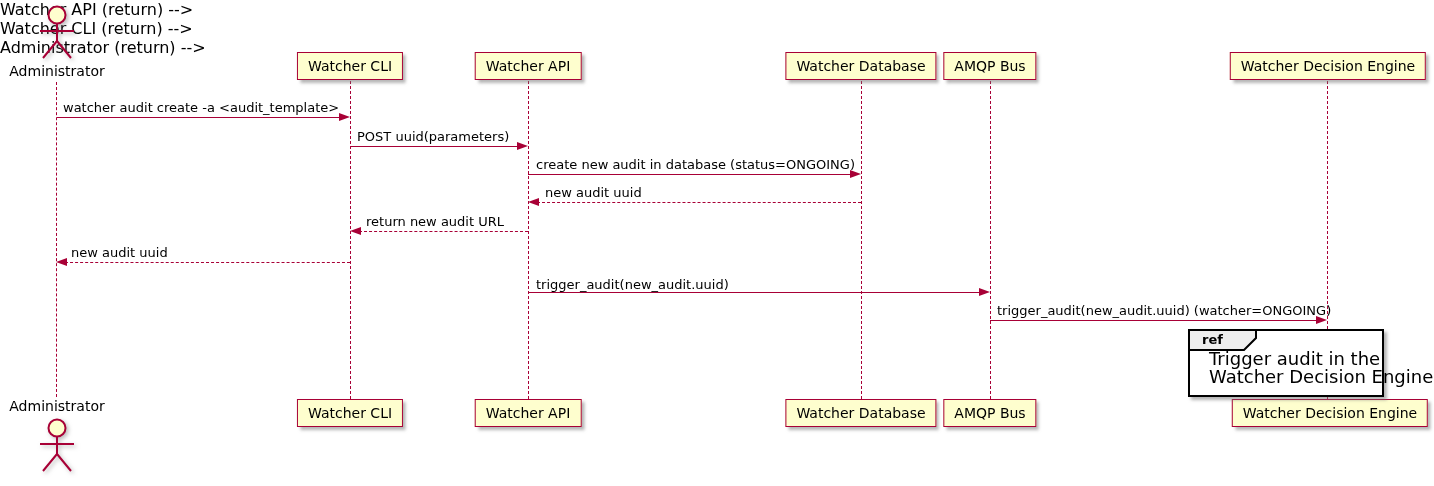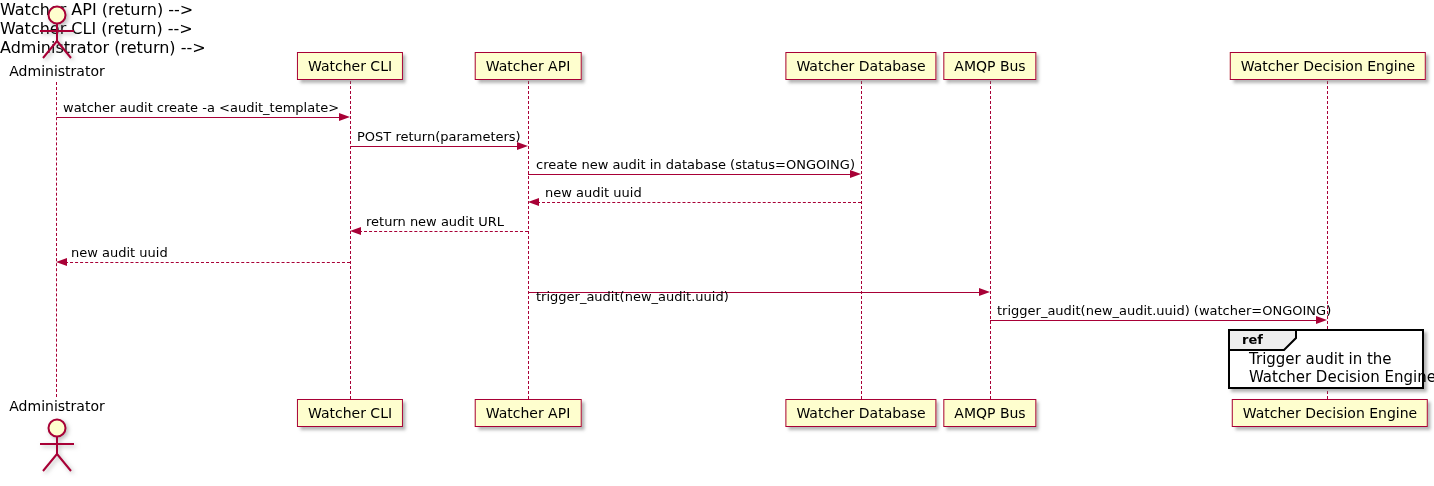--- a/index.html
+++ b/index.html
@@ -55,21 +55,21 @@
     border:2px solid var(--ref-border);
     box-shadow:3px 3px 3px rgba(120,120,120,0.55);
     z-index:4;box-sizing:border-box;
   }
   .ref-tab{position:absolute;top:-2px;left:-2px;}
   .ref-tab path{fill:var(--ref-label-fill);stroke:var(--ref-border);stroke-width:2;}
   .ref-keyword{
     position:absolute;top:1px;left:12px;font-weight:bold;font-size:13px;z-index:5;
   }
   .ref-text{
-    position:absolute;top:19px;left:19px;font-size:15px;line-height:18px;white-space:nowrap;
+    position:absolute;top:19px;left:19px;font-size:18px;line-height:18px;white-space:nowrap;
   }
 </style>
 </head>
 <body>
 
 <div class="canvas">
 
   
   <div class="lifeline" style="left:56px;top:82px;height:315px"></div>
   <div class="lifeline" style="left:350px;top:81px;height:318px"></div>
@@ -94,21 +94,21 @@
 
   
   <div>
     <div class="msg-label" style="left:63px;top:100px">watcher audit create -a &lt;audit_template&gt;</div>
     <div class="msg-line" style="left:57px;top:117px;width:285px"></div>
     <div class="msg-head right" style="left:339px;top:113px"></div>
   </div>
 
   
   <div>
-    <div class="msg-label" style="left:357px;top:129px">POST return(parameters)</div>
+    <div class="msg-label" style="left:357px;top:129px">POST uuid(parameters)</div>
     <div class="msg-line" style="left:350px;top:146px;width:170px"></div>
     <div class="msg-head right" style="left:517px;top:142px"></div>
   </div>
 
   
   <div>
     <div class="msg-label" style="left:536px;top:157px">create new audit in database (status=ONGOING)</div>
     <div class="msg-line" style="left:528px;top:174px;width:325px"></div>
     <div class="msg-head right" style="left:850px;top:170px"></div>
   </div>
@@ -129,34 +129,34 @@
 
    Administrator (return) --&gt;
   <div>
     <div class="msg-label" style="left:71px;top:245px">new audit uuid</div>
     <div class="msg-line dashed" style="left:65px;top:262px;width:285px"></div>
     <div class="msg-head left" style="left:56px;top:258px"></div>
   </div>
 
   
   <div>
-    <div class="msg-label" style="left:536px;top:289px">trigger_audit(new_audit.uuid)</div>
+    <div class="msg-label" style="left:536px;top:277px">trigger_audit(new_audit.uuid)</div>
     <div class="msg-line" style="left:528px;top:292px;width:454px"></div>
     <div class="msg-head right" style="left:979px;top:288px"></div>
   </div>
 
   
   <div>
     <div class="msg-label" style="left:997px;top:303px">trigger_audit(new_audit.uuid) (watcher=ONGOING)</div>
     <div class="msg-line" style="left:990px;top:320px;width:330px"></div>
     <div class="msg-head right" style="left:1316px;top:316px"></div>
   </div>
 
   
-  <div class="ref-box" style="left:1228px;top:329px;width:196px;height:60px">
+  <div class="ref-box" style="left:1188px;top:329px;width:196px;height:68px">
     <svg class="ref-tab" width="70" height="22" viewBox="0 0 70 22">
       <path d="M1,1 H68 V9 L56,21 H1 Z"></path>
     </svg>
     <span class="ref-keyword">ref</span>
     <div class="ref-text">
       <div>Trigger audit in the</div>
       <div>Watcher Decision Engine</div>
     </div>
   </div>
 

